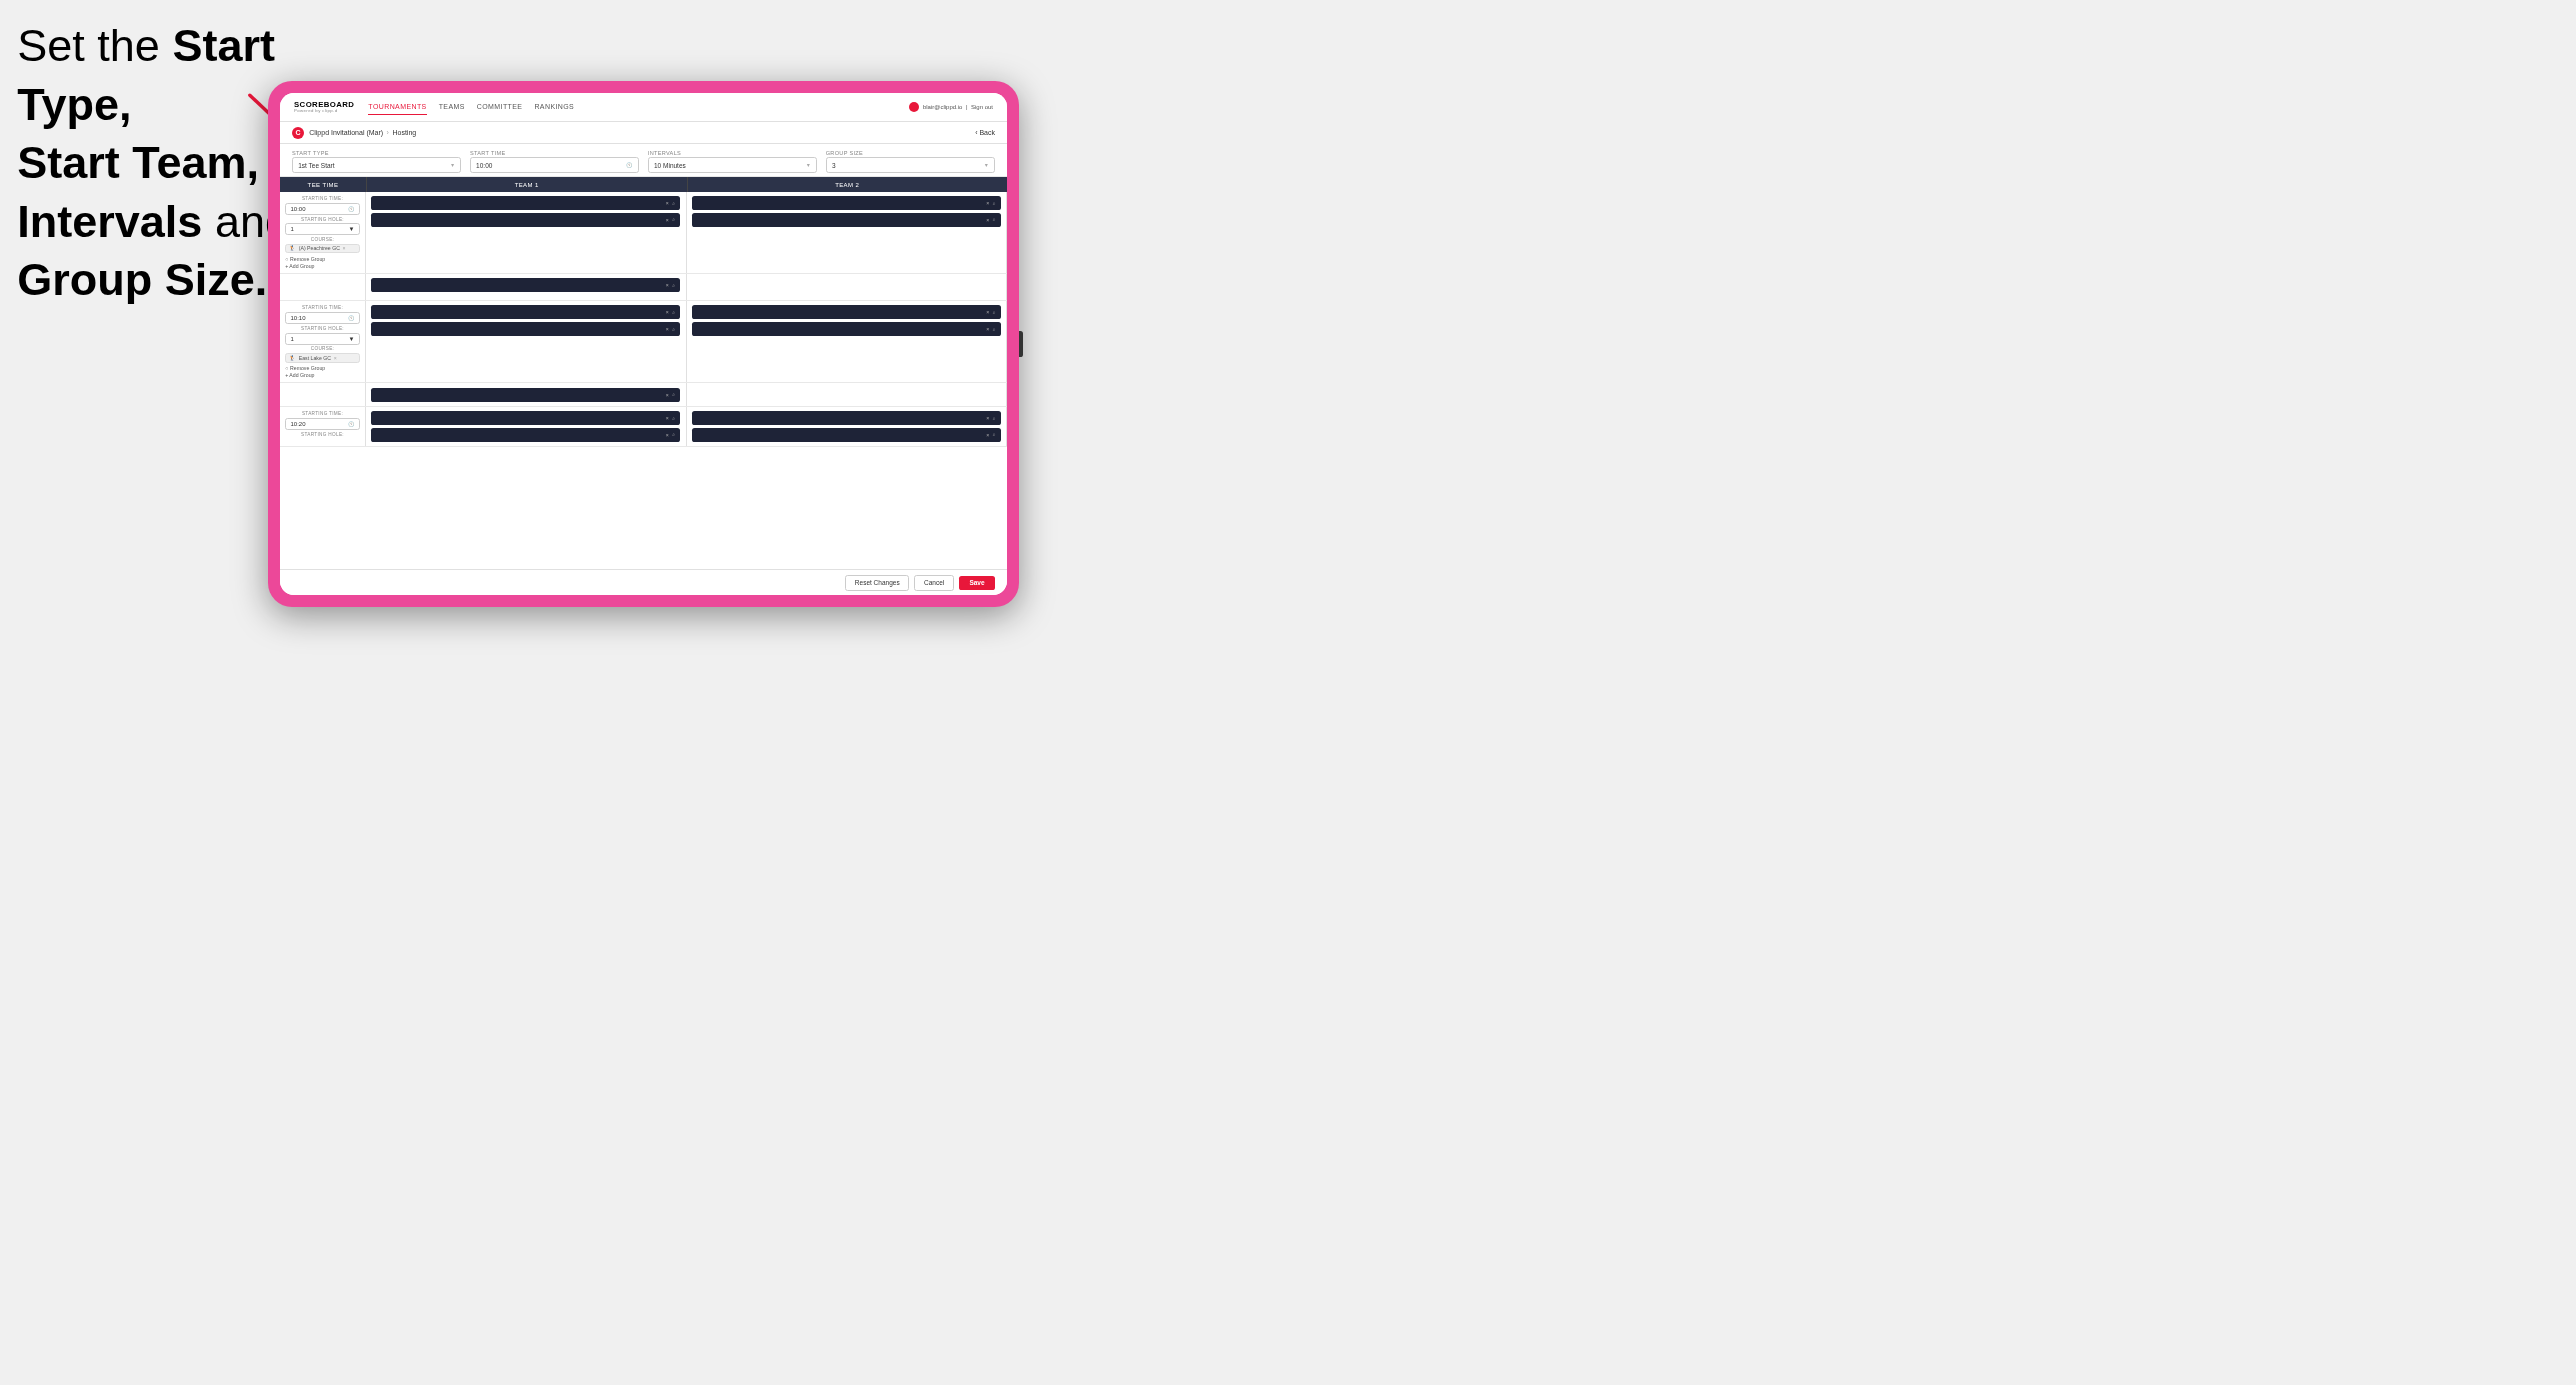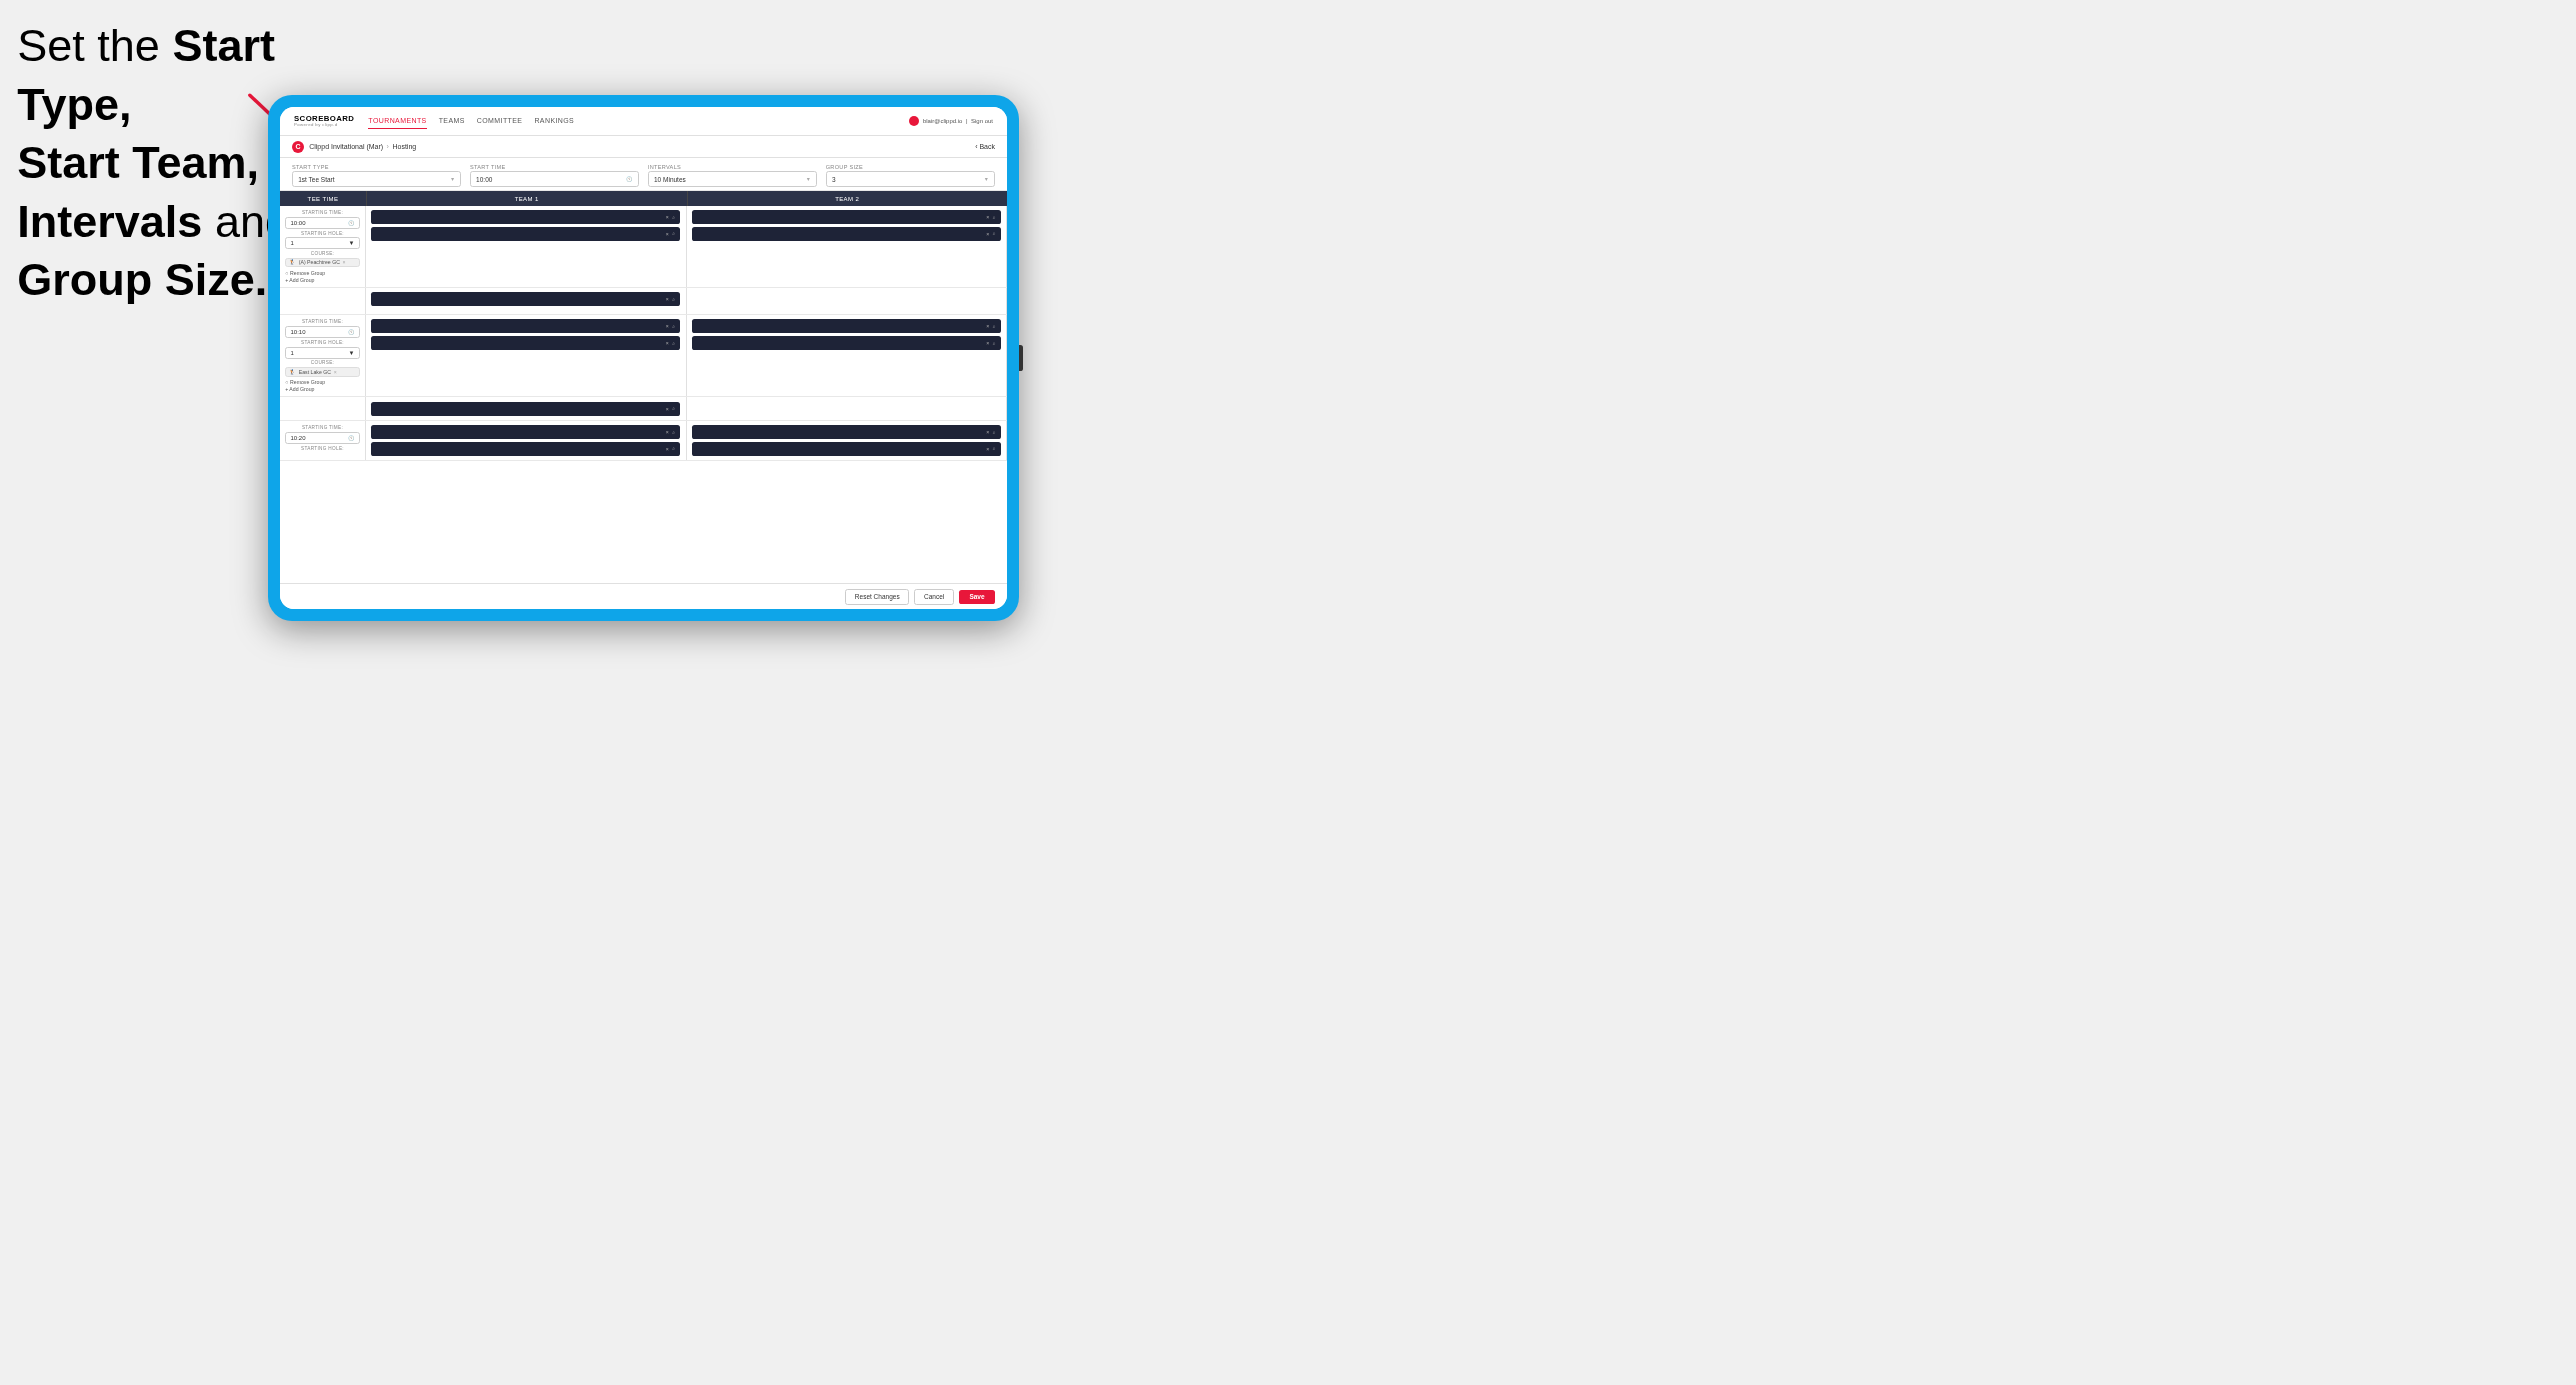--- a/index.html
+++ b/index.html
@@ -33,24 +33,24 @@
       top: 69px;
       width: 276px;
       height: 224px;
       pointer-events: none;
     }
 
     
     .tablet-frame {
       position: absolute;
       left: 268px;
-      top: 95px;
+      top: 81px;
       width: 751px;
       height: 526px;
-      background: #0ea5e9;
+      background: #ec4899;
       border-radius: 24px;
       padding: 12px;
       box-shadow: 0 8.6px 35px rgba(0,0,0,0.4);
     }
     .tablet-screen {
       width: 100%;
       height: 100%;
       background: #fff;
       border-radius: 14px;
       overflow: hidden;

